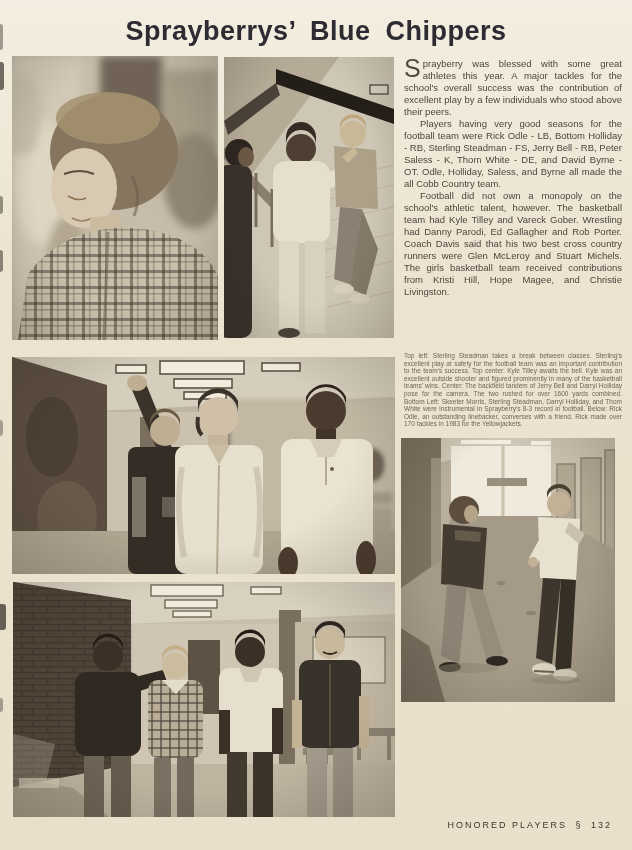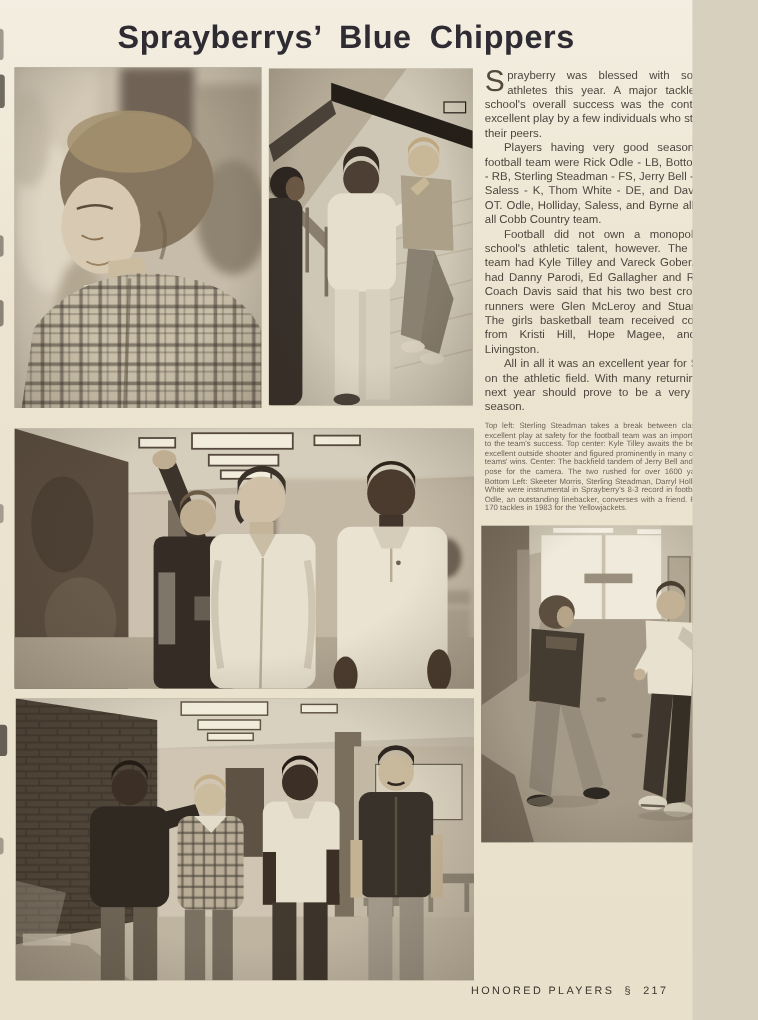--- a/index.html
+++ b/index.html
@@ -1,17 +1,17 @@
 <!DOCTYPE html>
 <html><head>
 <meta charset="utf-8">
 <style>
   html,body{margin:0;padding:0;background:#d8d0bf;}
   .page{
-    position:relative;width:577px;height:850px;overflow:hidden;
+    position:relative;width:632px;height:850px;overflow:hidden;
     background:linear-gradient(180deg,#f3eee1 0%,#ece4d0 30%,#e9e0cb 100%);
     font-family:"Liberation Sans",sans-serif;
   }
   .page-title{
     position:absolute;left:0;top:16px;width:100%;text-align:center;
     font-size:27px;font-weight:bold;letter-spacing:.5px;word-spacing:7px;
     color:#2e2b33;
   }
   .photo{
     position:absolute;overflow:hidden;background:#b9ae9c;
@@ -163,21 +163,20 @@
       <polygon points="138,152 154,192 142,238 126,232" fill="#837968"></polygon>
       <ellipse cx="120" cy="232" rx="10" ry="5" fill="#d8d0bd"></ellipse>
       <ellipse cx="136" cy="242" rx="10" ry="5" fill="#d8d0bd"></ellipse>
     </svg>
   </div>
 
   <div class="article">
     <p><span class="dropcap">S</span><span>prayberry was blessed with some great athletes this year. A major tackles for the school's overall success was the contribution of excellent play by a few individuals who stood above their peers.</span></p>
     <p class="indent">Players having very good seasons for the football team were Rick Odle - LB, Bottom Holliday - RB, Sterling Steadman - FS, Jerry Bell - RB, Peter Saless - K, Thom White - DE, and David Byrne - OT. Odle, Holliday, Saless, and Byrne all made the all Cobb Country team.</p>
     <p class="indent">Football did not own a monopoly on the school's athletic talent, however. The basketball team had Kyle Tilley and Vareck Gober. Wrestling had Danny Parodi, Ed Gallagher and Rob Porter. Coach Davis said that his two best cross country runners were Glen McLeroy and Stuart Michels. The girls basketball team received contributions from Kristi Hill, Hope Magee, and Christie Livingston.</p>
-    <p class="indent">All in all it was an excellent year for Sprayberry on the athletic field. With many returning players, next year should prove to be a very promising season.</p>
   </div>
 
   <div class="caption">Top left: Sterling Steadman takes a break between classes. Sterling's excellent play at safety for the football team was an important contribution to the team's success. Top center: Kyle Tilley awaits the bell. Kyle was an excellent outside shooter and figured prominently in many of the basketball teams' wins. Center: The backfield tandem of Jerry Bell and Darryl Holliday pose for the camera. The two rushed for over 1600 yards combined. Bottom Left: Skeeter Morris, Sterling Steadman, Darryl Holliday, and Thom White were instrumental in Sprayberry's 8-3 record in football. Below: Rick Odle, an outstanding linebacker, converses with a friend. Rick made over 170 tackles in 1983 for the Yellowjackets.</div>
 
   <div class="photo" id="photo-center" title="Backfield tandem Jerry Bell and Darryl Holliday pose for the camera in the hallway">
     <svg viewBox="0 0 383 217" preserveAspectRatio="none">
       <rect width="383" height="217" fill="#beb3a0"></rect>
       <polygon points="0,0 383,0 383,40 0,58" fill="#d6cebc"></polygon>
       <g fill="#f2ecdd" stroke="#55493d" stroke-width="1.5">
         <rect x="148" y="4" width="84" height="13"></rect>
@@ -344,21 +343,21 @@
       <ellipse cx="164" cy="237" rx="12" ry="6" fill="#d5cdb9"></ellipse>
       <line x1="133" y1="233" x2="153" y2="234" stroke="#6b6052" stroke-width="2"></line>
       <ellipse cx="155" cy="242" rx="24" ry="4" fill="#8d8270" opacity=".5"></ellipse>
       <ellipse cx="68" cy="230" rx="30" ry="5" fill="#8d8270" opacity=".5"></ellipse>
     </svg>
   </div>
 
   <div class="footer">
     <span>HONORED PLAYERS</span>
     <span>§</span>
-    <span>217</span>
+    <span>132</span>
   </div>
 
   <div class="scan-mark" id="mark1"></div>
   <div class="scan-mark" id="mark2"></div>
   <div class="scan-mark" id="mark3"></div>
   <div class="scan-mark" id="mark4"></div>
   <div class="scan-mark" id="mark5"></div>
   <div class="scan-mark" id="mark6"></div>
   <div class="scan-mark" id="mark7"></div>
 

